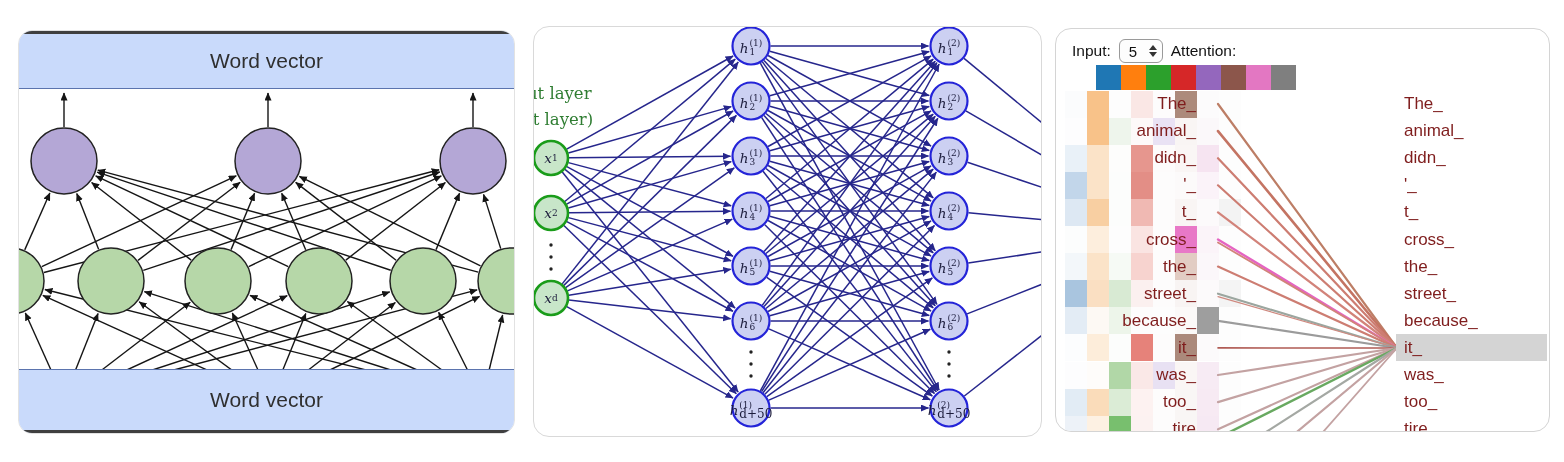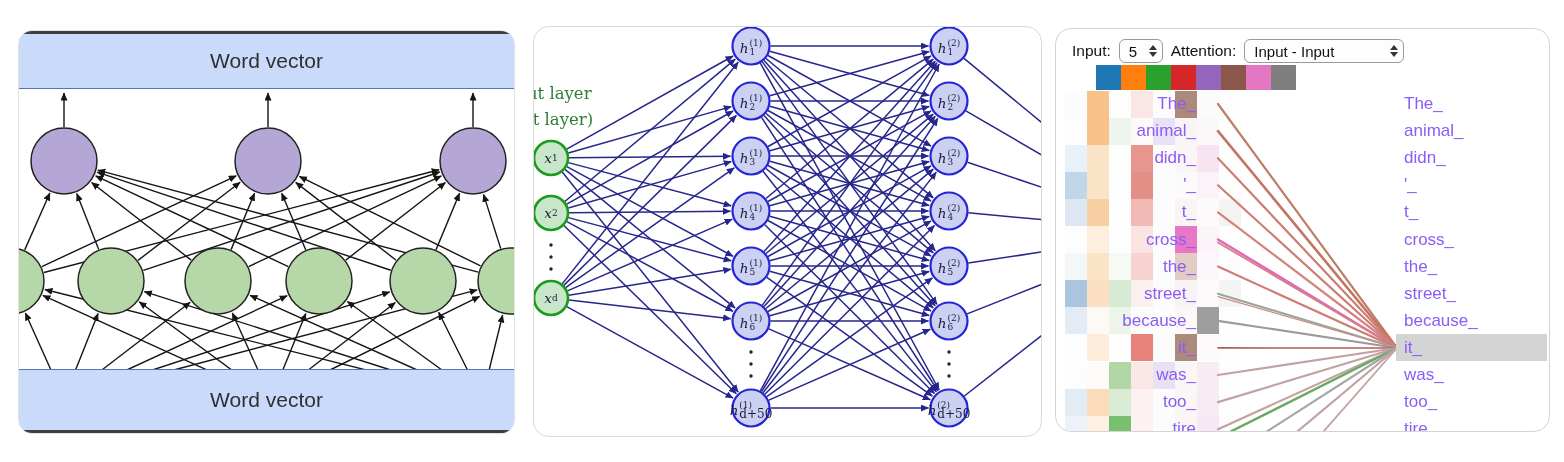--- a/index.html
+++ b/index.html
@@ -35,21 +35,21 @@
       border:1.5px solid #9a9a9a;border-radius:6px;background:#fdfdfd;height:24px;
       padding:0 5px 0 9px;box-sizing:border-box;font-size:15px;color:#111;}
   .stepper{width:44px;}
   .dropdown{width:160px;}
   .updown{display:inline-flex;flex-direction:column;gap:2px;margin-left:6px;}
   .tri-up{width:0;height:0;border-left:4px solid transparent;border-right:4px solid transparent;border-bottom:5px solid #333;}
   .tri-dn{width:0;height:0;border-left:4px solid transparent;border-right:4px solid transparent;border-top:5px solid #333;}
   .head-square{position:absolute;width:25px;height:25px;z-index:5;}
   .hm-cell{position:absolute;z-index:1;}
   #att-svg{position:absolute;left:0;top:0;z-index:2;}
-  .tok{position:absolute;font-size:17px;color:#8b5cf6;z-index:4;white-space:pre;}
+  .tok{position:absolute;font-size:17px;color:#7f1d1d;z-index:4;white-space:pre;}
   .tok-left{left:0;width:140px;text-align:right;}
   .tok-right{left:348px;text-align:left;}
   .tok-highlight{position:absolute;left:340px;width:151px;z-index:3;}
 </style>
 </head>
 <body>
 
 <div id="canvas">
 
   <section class="card card-left">
@@ -349,27 +349,20 @@
     <div class="av-header">
       <span class="av-label">Input:</span>
       <span class="control stepper">
         <span>5</span>
         <span class="updown">
             <span class="tri-up"></span>
             <span class="tri-dn"></span>
           </span>
       </span>
       <span class="av-label">Attention:</span>
-      <span class="control dropdown">
-        <span>Input - Input</span>
-        <span class="updown">
-            <span class="tri-up"></span>
-            <span class="tri-dn"></span>
-          </span>
-      </span>
     </div>
     <div id="head-squares">
         <div class="head-square" style="left: 40px; top: 36px; background: rgb(31, 119, 180);"></div>
         <div class="head-square" style="left: 65px; top: 36px; background: rgb(255, 127, 14);"></div>
         <div class="head-square" style="left: 90px; top: 36px; background: rgb(44, 160, 44);"></div>
         <div class="head-square" style="left: 115px; top: 36px; background: rgb(214, 39, 40);"></div>
         <div class="head-square" style="left: 140px; top: 36px; background: rgb(148, 103, 189);"></div>
         <div class="head-square" style="left: 165px; top: 36px; background: rgb(140, 86, 75);"></div>
         <div class="head-square" style="left: 190px; top: 36px; background: rgb(227, 119, 194);"></div>
         <div class="head-square" style="left: 215px; top: 36px; background: rgb(127, 127, 127);"></div>

